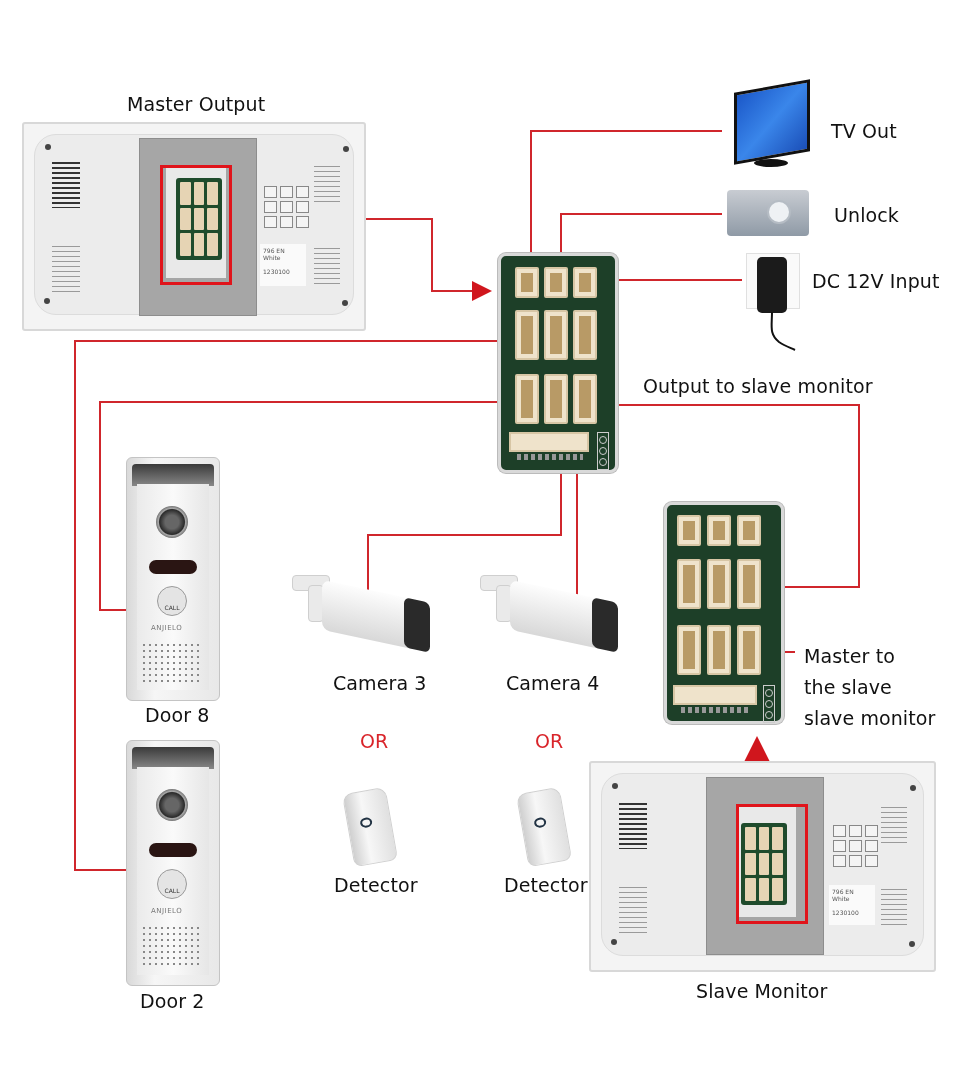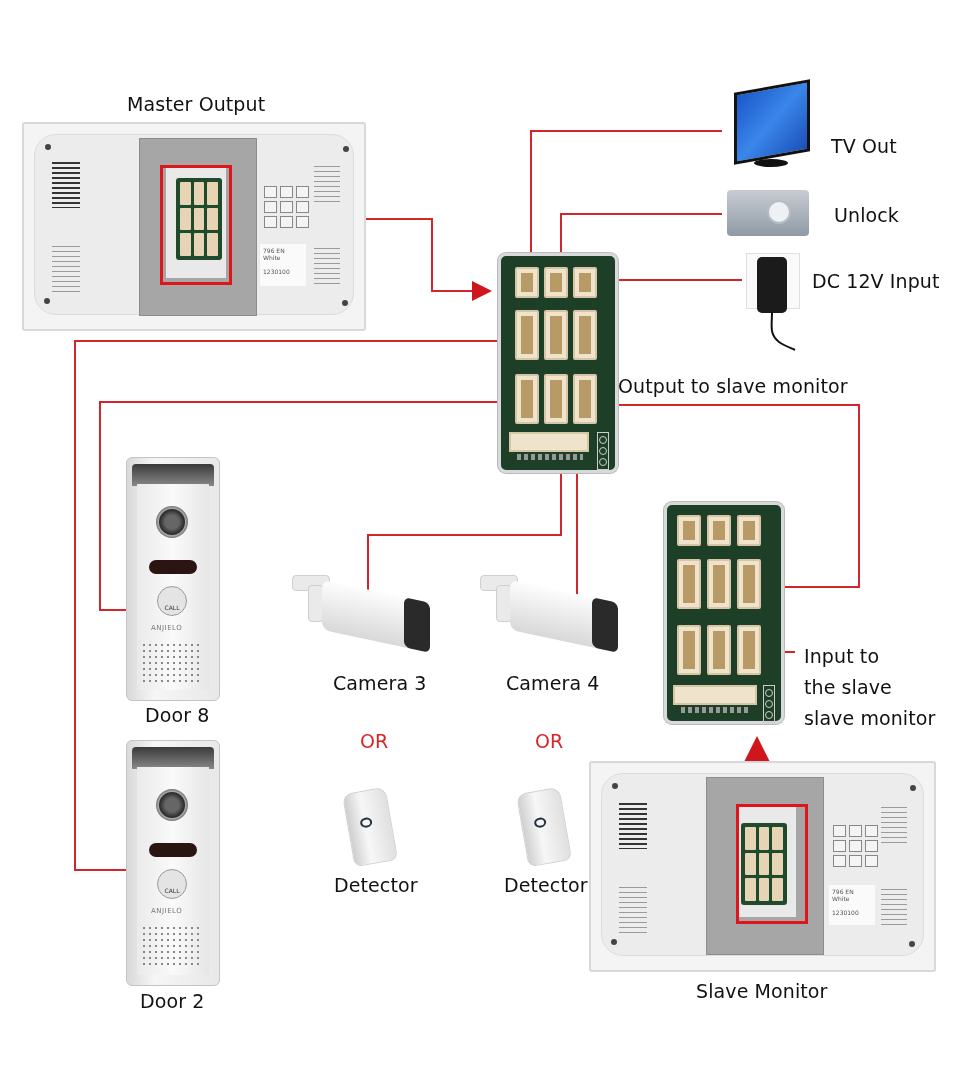--- a/index.html
+++ b/index.html
@@ -162,35 +162,35 @@
   <div class="pins" style="left:16px;top:198px;width:66px;height:6px;"></div>
   <div class="hole3" style="left:96px;top:176px;">
       <i></i>
       <i></i>
       <i></i>
     </div>
 </div>
 
 <div class="tv-screen" style="left:734px;top:86px;width:70px;height:66px;transform:skewY(-10deg);"></div>
 <div class="tv-stand" style="left:754px;top:159px;width:34px;height:8px;"></div>
-<div class="label" style="left:831px;top:120px;margin-top:15px;">TV Out</div>
+<div class="label" style="left:831px;top:120px;">TV Out</div>
 
 <div class="lock" style="left:727px;top:190px;width:82px;height:46px;">
   <div class="knob" style="left:40px;top:10px;width:20px;height:20px;"></div>
 </div>
 <div class="label" style="left:834px;top:204px;">Unlock</div>
 
 <div class="socket" style="left:746px;top:253px;width:52px;height:54px;"></div>
 <div class="adapter" style="left:757px;top:257px;width:30px;height:56px;"></div>
 <svg class="abs" style="left:765px;top:312px;" width="36" height="40">
   <path d="M7,0 C7,14 4,22 14,30 C20,34 26,36 30,38" stroke="#111" stroke-width="2" fill="none"></path>
 </svg>
 <div class="label" style="left:812px;top:270px;">DC 12V Input</div>
 
-<div class="label" style="left:618px;top:375px;">Output to slave monitor</div>
+<div class="label" style="left:643px;top:375px;">Output to slave monitor</div>
 
 <div class="door" style="left:126px;top:457px;width:92px;height:242px;">
   <div class="hood"></div>
   <div class="face"></div>
   <div class="lens" style="left:29px;top:48px;width:32px;height:32px;"></div>
   <div class="ir" style="left:22px;top:102px;width:48px;height:14px;"></div>
   <div class="callbtn" style="left:30px;top:128px;width:30px;height:30px;padding-top:17px;">
     <span>CALL</span>
   </div>
   <div class="logo" style="left:24px;top:166px;">ANJIELO</div>
@@ -251,21 +251,21 @@
   <div class="conn" style="left:70px;top:120px;width:24px;height:50px;"></div>
   <div class="bottomconn" style="left:6px;top:180px;width:84px;height:20px;"></div>
   <div class="pins" style="left:14px;top:202px;width:70px;height:6px;"></div>
   <div class="hole3" style="left:96px;top:180px;">
       <i></i>
       <i></i>
       <i></i>
     </div>
 </div>
 <div class="label" style="left:804px;top:641px;line-height:31px;">
-  <div>Input to</div>
+  <div>Master to</div>
   <div>the slave</div>
   <div>slave monitor</div>
 </div>
 
 <div class="monitor" style="left:589px;top:761px;width:343px;height:207px;">
   <div class="inner"></div>
   <div class="vent" style="left:28px;top:40px;width:28px;height:46px;"></div>
   <div class="vent light" style="left:28px;top:124px;width:28px;height:46px;"></div>
   <div class="vent light" style="left:290px;top:44px;width:26px;height:40px;"></div>
   <div class="vent light" style="left:290px;top:126px;width:26px;height:40px;"></div>

